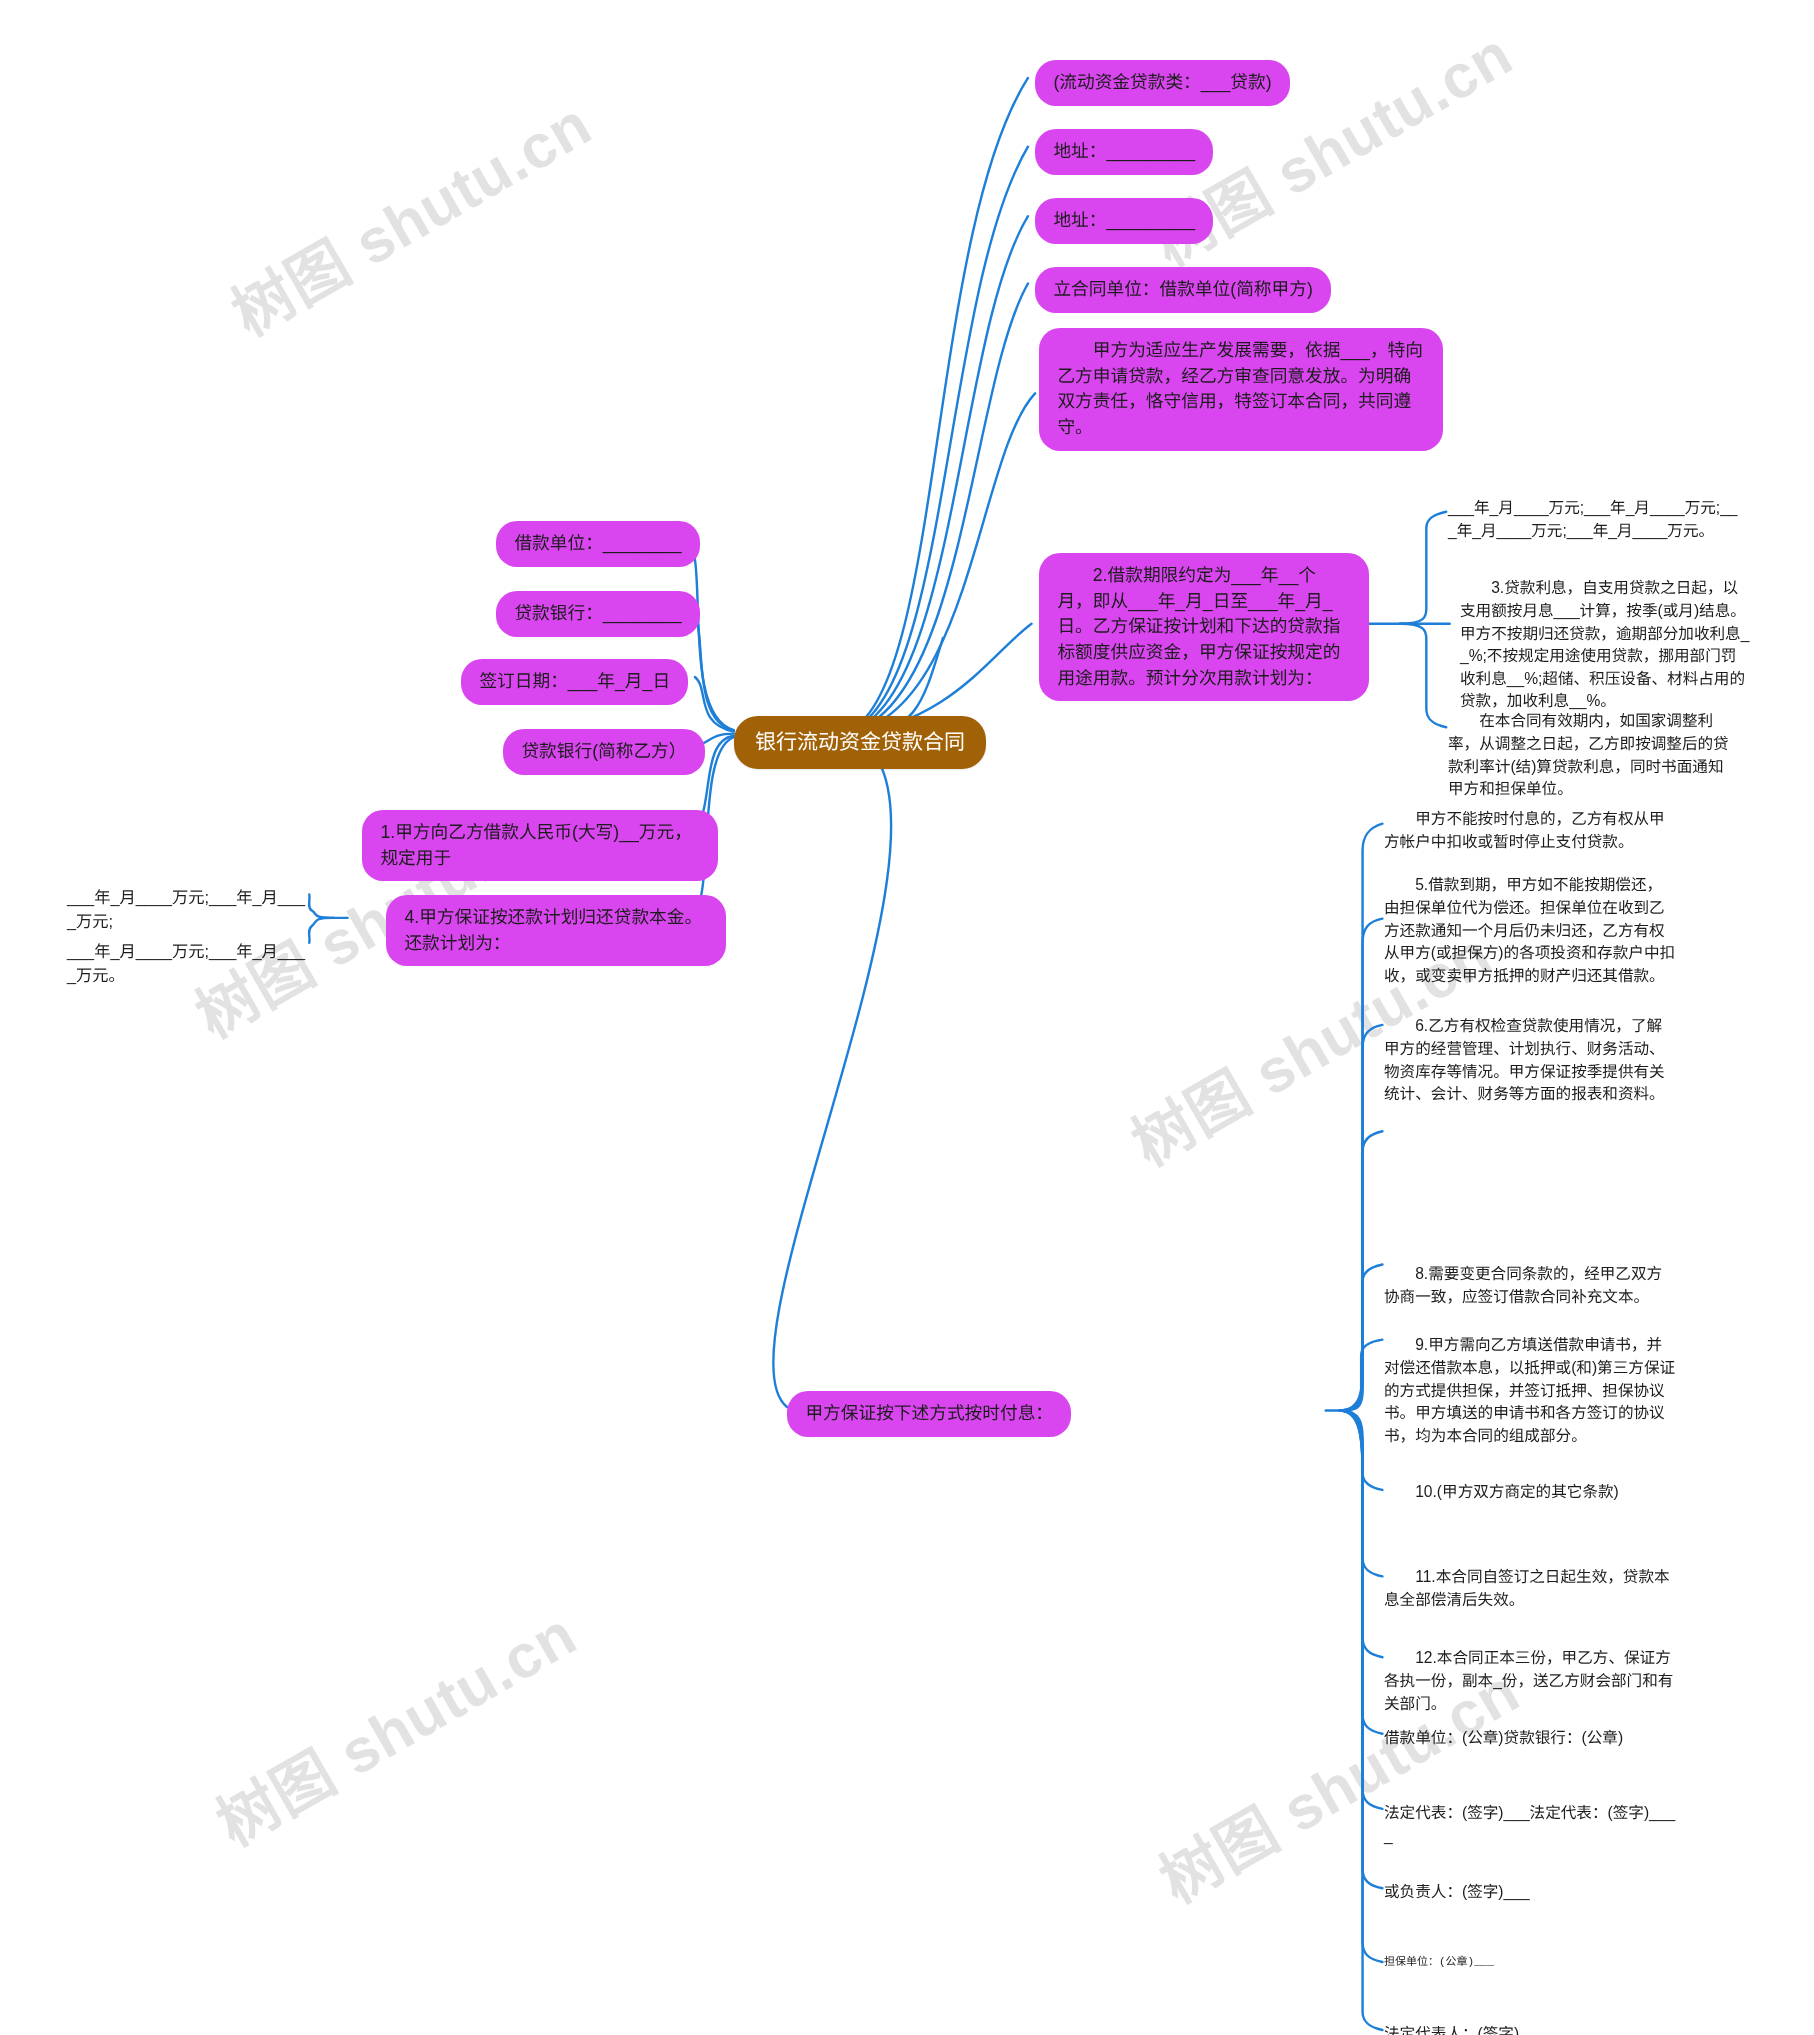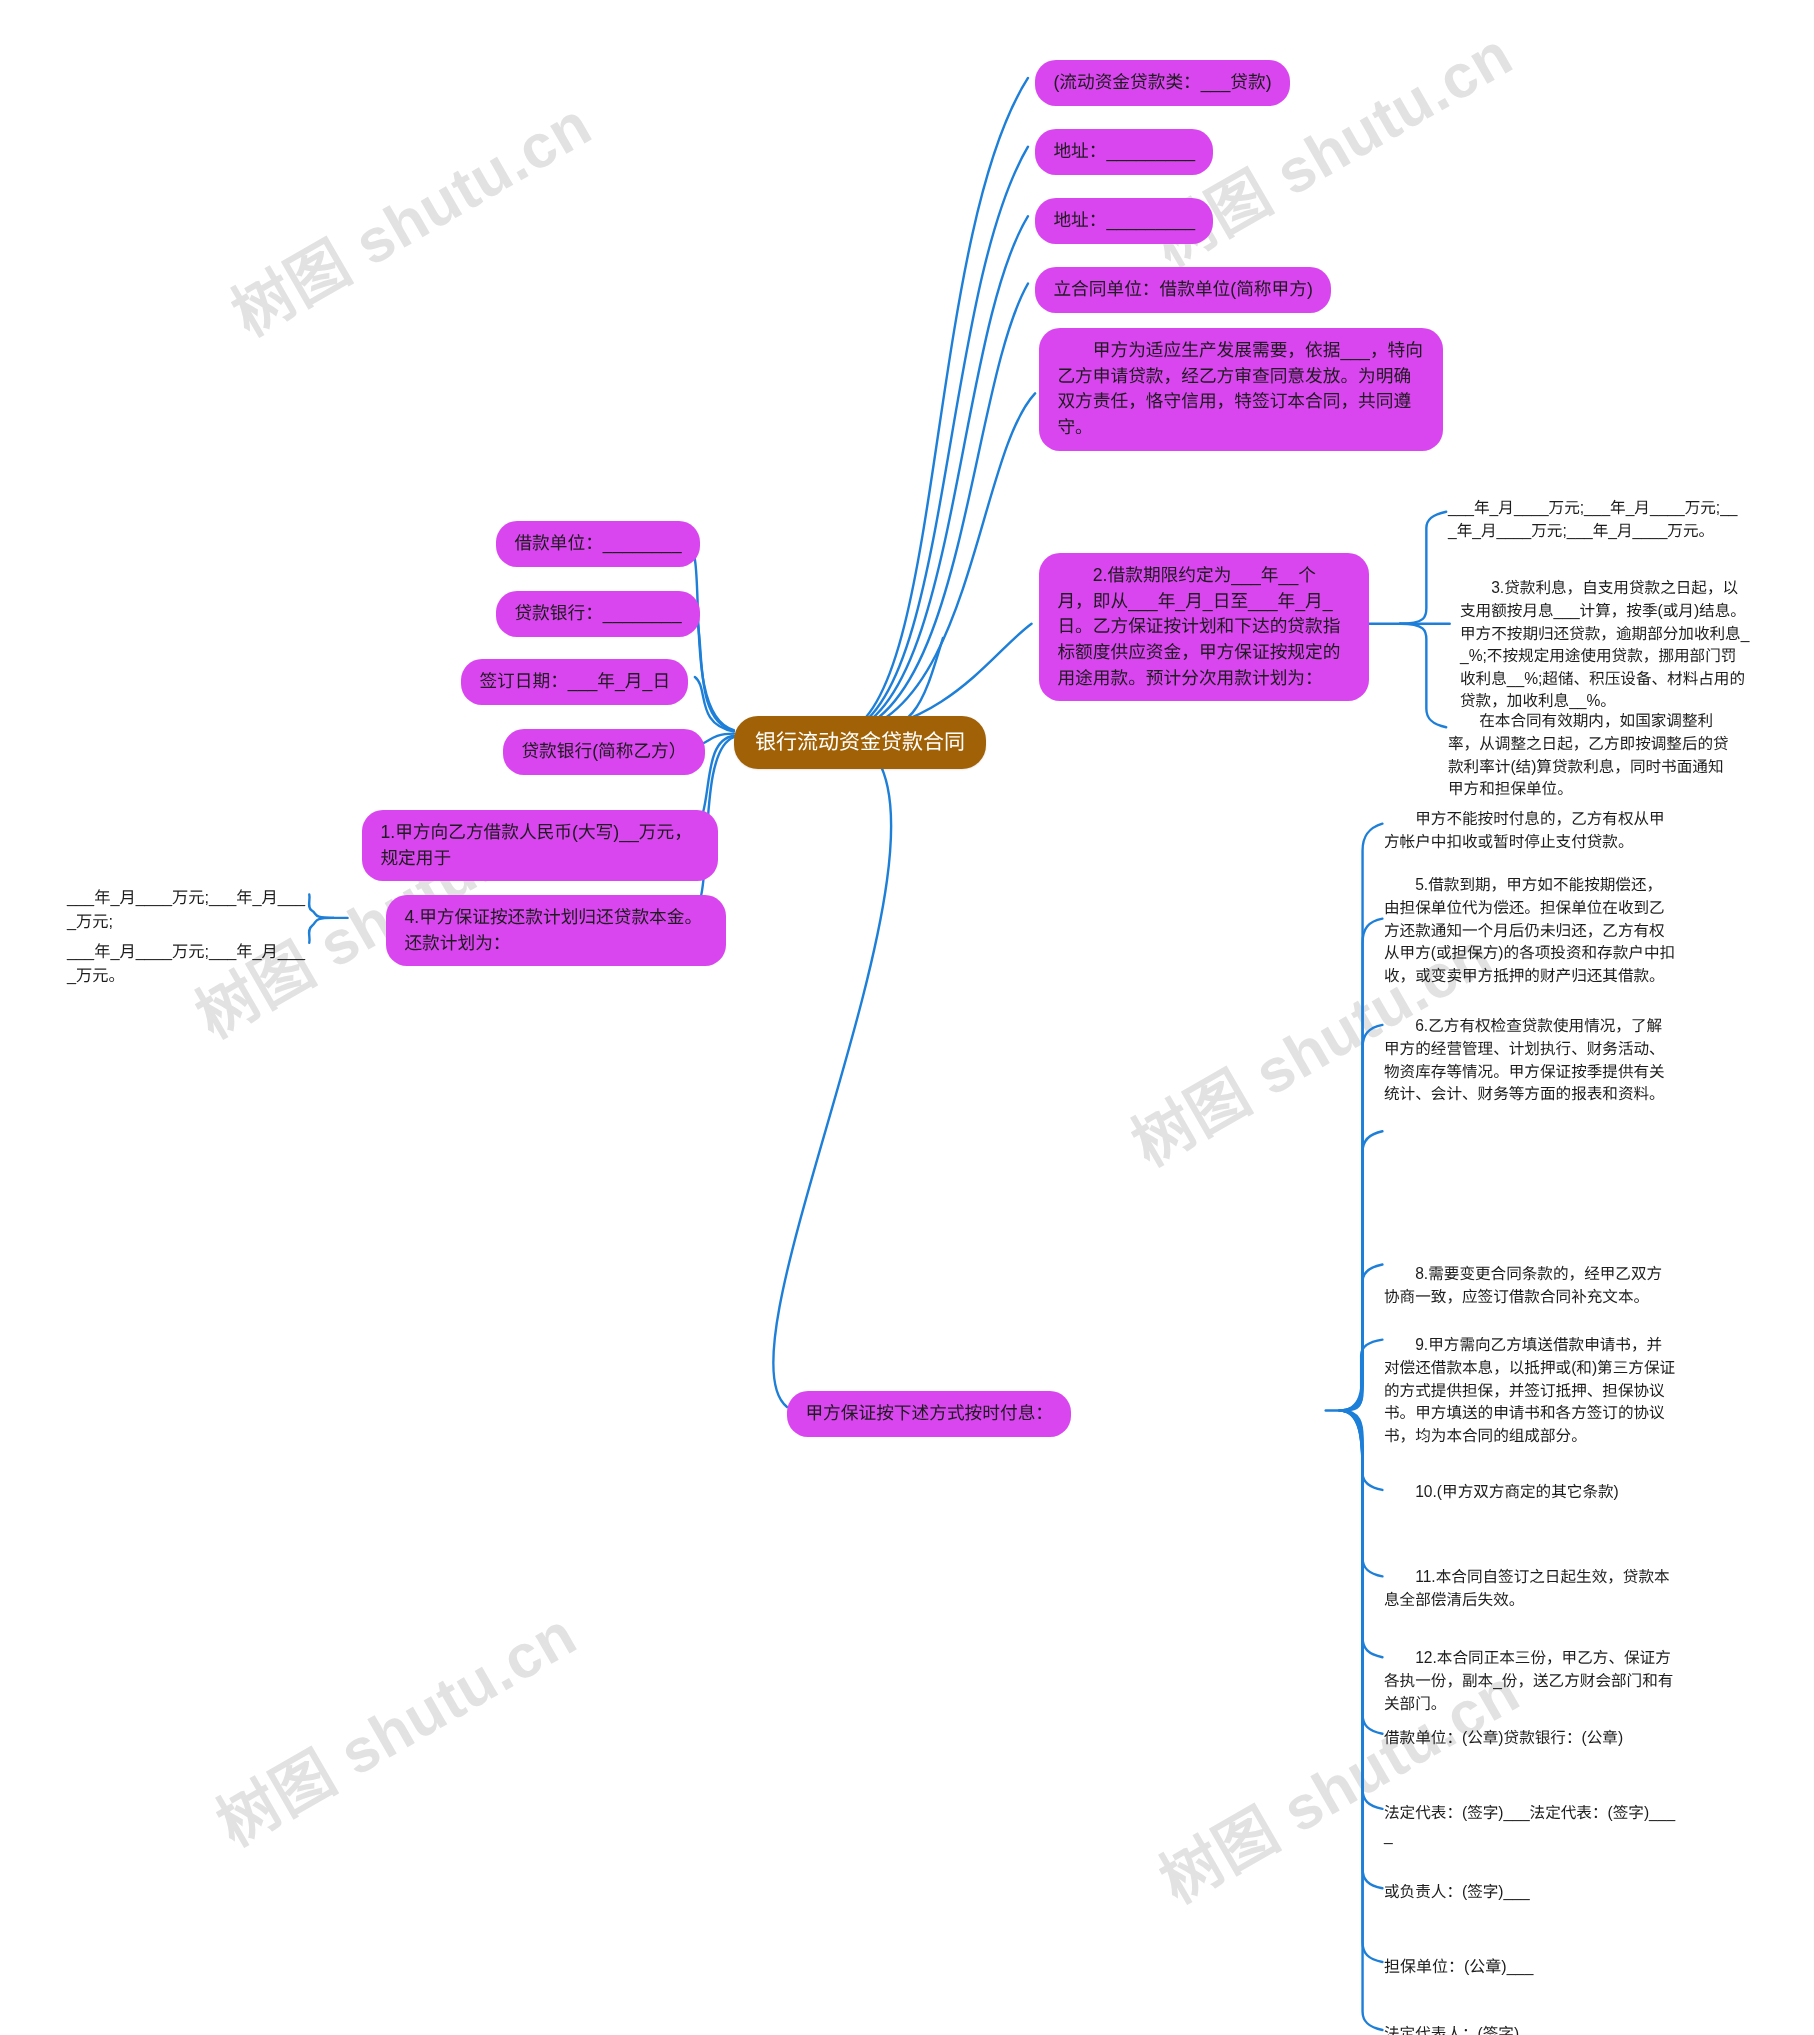--- a/index.html
+++ b/index.html
@@ -121,17 +121,17 @@
   <div class="node plain indent" style="left:1384px;top:873px;width:292px;font-size:15.6px;">5.借款到期，甲方如不能按期偿还，由担保单位代为偿还。担保单位在收到乙方还款通知一个月后仍未归还，乙方有权从甲方(或担保方)的各项投资和存款户中扣收，或变卖甲方抵押的财产归还其借款。</div>
   <div class="node plain indent" style="left:1384px;top:1014px;width:292px;font-size:15.6px;">6.乙方有权检查贷款使用情况，了解甲方的经营管理、计划执行、财务活动、物资库存等情况。甲方保证按季提供有关统计、会计、财务等方面的报表和资料。</div>
   <div class="node plain indent" style="left:1384px;top:1262px;width:292px;font-size:15.6px;">8.需要变更合同条款的，经甲乙双方协商一致，应签订借款合同补充文本。</div>
   <div class="node plain indent" style="left:1384px;top:1333px;width:292px;font-size:15.6px;">9.甲方需向乙方填送借款申请书，并对偿还借款本息，以抵押或(和)第三方保证的方式提供担保，并签订抵押、担保协议书。甲方填送的申请书和各方签订的协议书，均为本合同的组成部分。</div>
   <div class="node plain indent" style="left:1384px;top:1480px;width:292px;font-size:15.6px;">10.(甲方双方商定的其它条款)</div>
   <div class="node plain indent" style="left:1384px;top:1565px;width:292px;font-size:15.6px;">11.本合同自签订之日起生效，贷款本息全部偿清后失效。</div>
   <div class="node plain indent" style="left:1384px;top:1646px;width:292px;font-size:15.6px;">12.本合同正本三份，甲乙方、保证方各执一份，副本_份，送乙方财会部门和有关部门。</div>
   <div class="node plain" style="left:1384px;top:1726px;width:292px;font-size:15.6px;">借款单位：(公章)贷款银行：(公章)</div>
   <div class="node plain" style="left:1384px;top:1801px;width:292px;font-size:15.6px;">法定代表：(签字)___法定代表：(签字)____</div>
   <div class="node plain" style="left:1384px;top:1880px;width:292px;font-size:15.6px;">或负责人：(签字)___</div>
-  <div class="node plain" style="left:1384px;top:1954px;width:292px;font-size:16px;">担保单位：(公章)___</div>
+  <div class="node plain" style="left:1384px;top:1954px;width:292px;font-size:11px;font-family:Liberation Mono, monospace;">担保单位：(公章)___</div>
   <div class="node plain" style="left:1384px;top:2022px;width:292px;font-size:15.6px;">法定代表人：(签字)___</div>
 
 </div>
 
 
 </body></html>

